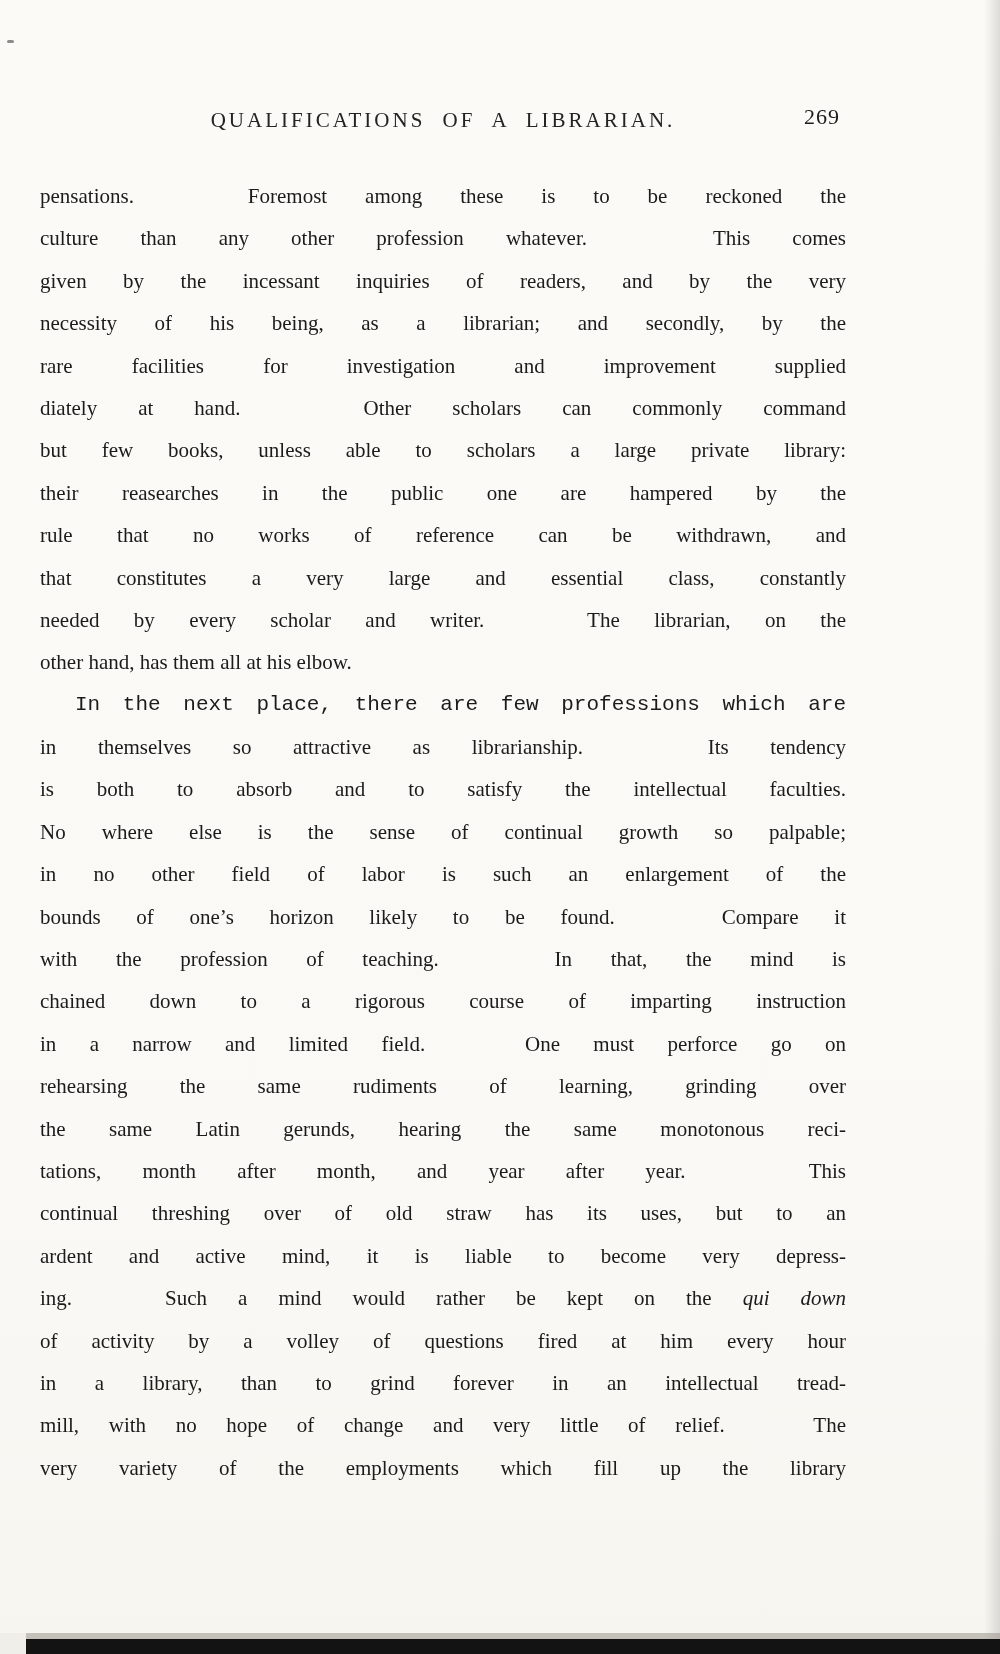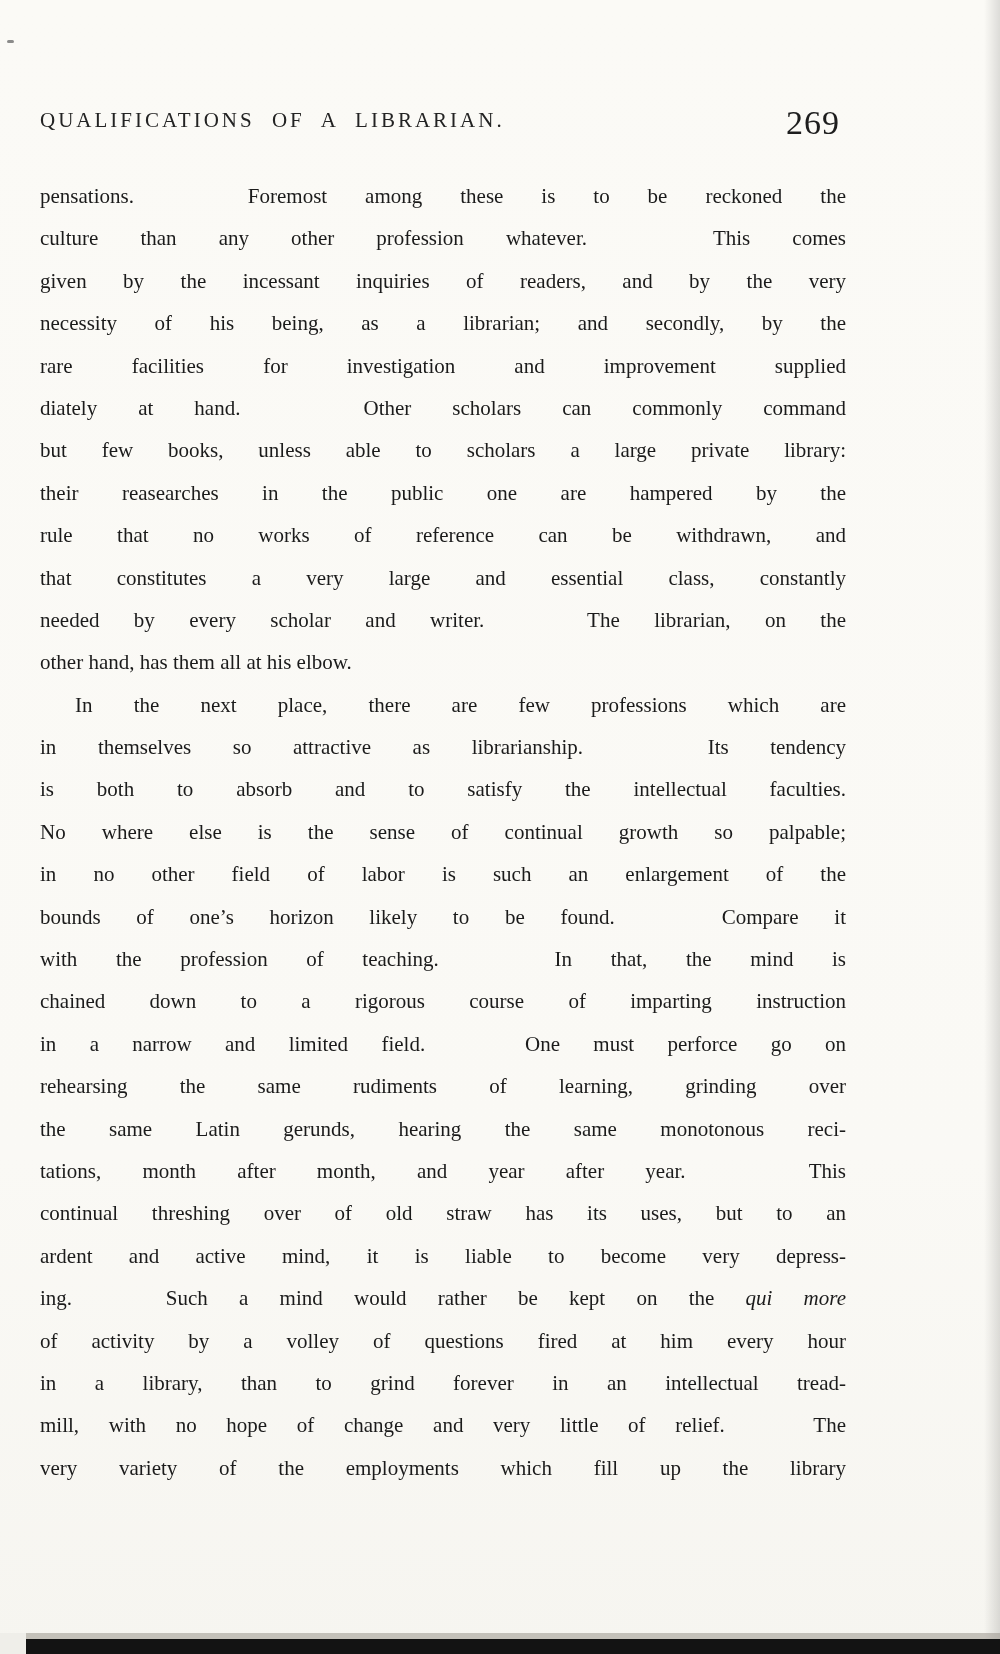--- a/index.html
+++ b/index.html
@@ -17,40 +17,40 @@
     background: linear-gradient(to right, rgba(0,0,0,0), rgba(0,0,0,0.12));
   }
   .scan-speck {
     position: absolute; left: 7px; top: 40px; width: 7px; height: 3px;
     background: #6f6f6f; border-radius: 2px; opacity: 0.8;
   }
   .header {
     position: absolute; left: 40px; top: 108px; width: 806px; height: 36px;
   }
   .running-title {
-    display: block; 
+    display: block; text-align: center;
     font-size: 21px; letter-spacing: 3px; word-spacing: 9px;
     color: #232323;
   }
   .page-number {
     position: absolute; right: 6px; top: -4px;
-    font-size: 34px; letter-spacing: 1px; color: #1d1d1d;
+    font-size: 22px; letter-spacing: 1px; color: #1d1d1d;
   }
   .text-block {
     position: absolute; left: 40px; top: 175px; width: 806px;
     font-size: 21px; line-height: 42.4px;
   }
   .line {
     text-align: justify;
     text-align-last: justify;
     height: 42.4px;
     overflow: hidden;
   }
   .line.para-end { text-align-last: left; }
-  .line.indent { text-indent: 35px; }
+  .line.indent { text-indent: 35px; font-family: Liberation Mono, monospace; }
   .scan-bar-fade {
     position: absolute; left: 26px; right: 0; bottom: 15px; height: 6px;
     background: #9b968c; opacity: 0.55;
   }
   .scan-bar {
     position: absolute; left: 26px; right: 0; bottom: 0; height: 15px;
     background: #131313;
   }
   .scan-bar-corner {
     position: absolute; left: 0; bottom: 0; width: 26px; height: 21px;
@@ -88,21 +88,21 @@
       <div class="line">in no other field of labor is such an enlargement of the</div>
       <div class="line">bounds of one’s horizon likely to be found.&nbsp;&nbsp; Compare it</div>
       <div class="line">with the profession of teaching.&nbsp;&nbsp; In that, the mind is</div>
       <div class="line">chained down to a rigorous course of imparting instruction</div>
       <div class="line">in a narrow and limited field.&nbsp;&nbsp; One must perforce go on</div>
       <div class="line">rehearsing the same rudiments of learning, grinding over</div>
       <div class="line">the same Latin gerunds, hearing the same monotonous reci-</div>
       <div class="line">tations, month after month, and year after year.&nbsp;&nbsp; This</div>
       <div class="line">continual threshing over of old straw has its uses, but to an</div>
       <div class="line">ardent and active mind, it is liable to become very depress-</div>
-      <div class="line">ing.&nbsp;&nbsp; Such a mind would rather be kept on the <i>qui more</i></div>
+      <div class="line">ing.&nbsp;&nbsp; Such a mind would rather be kept on the <i>qui down</i></div>
       <div class="line">of activity by a volley of questions fired at him every hour</div>
       <div class="line">in a library, than to grind forever in an intellectual tread-</div>
       <div class="line">mill, with no hope of change and very little of relief.&nbsp;&nbsp; The</div>
       <div class="line">very variety of the employments which fill up the library</div>
     </div>
 
   <div class="edge-right"></div>
   <div class="scan-bar-fade"></div>
   <div class="scan-bar"></div>
   <div class="scan-bar-corner"></div>

